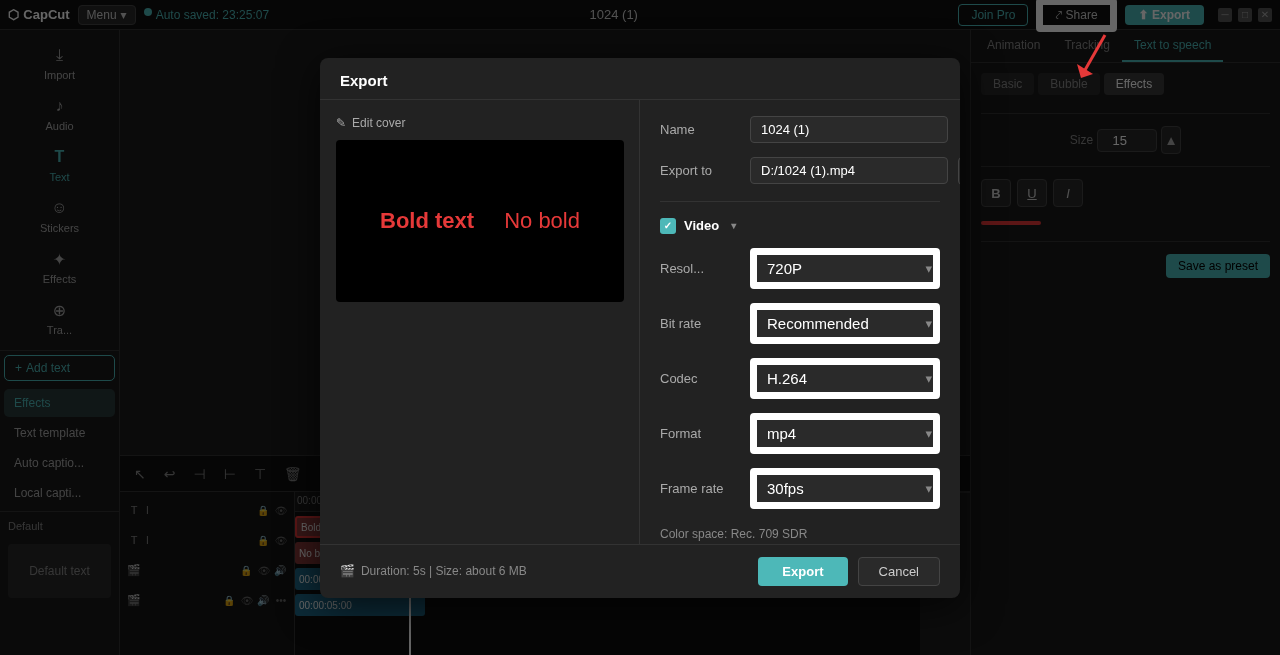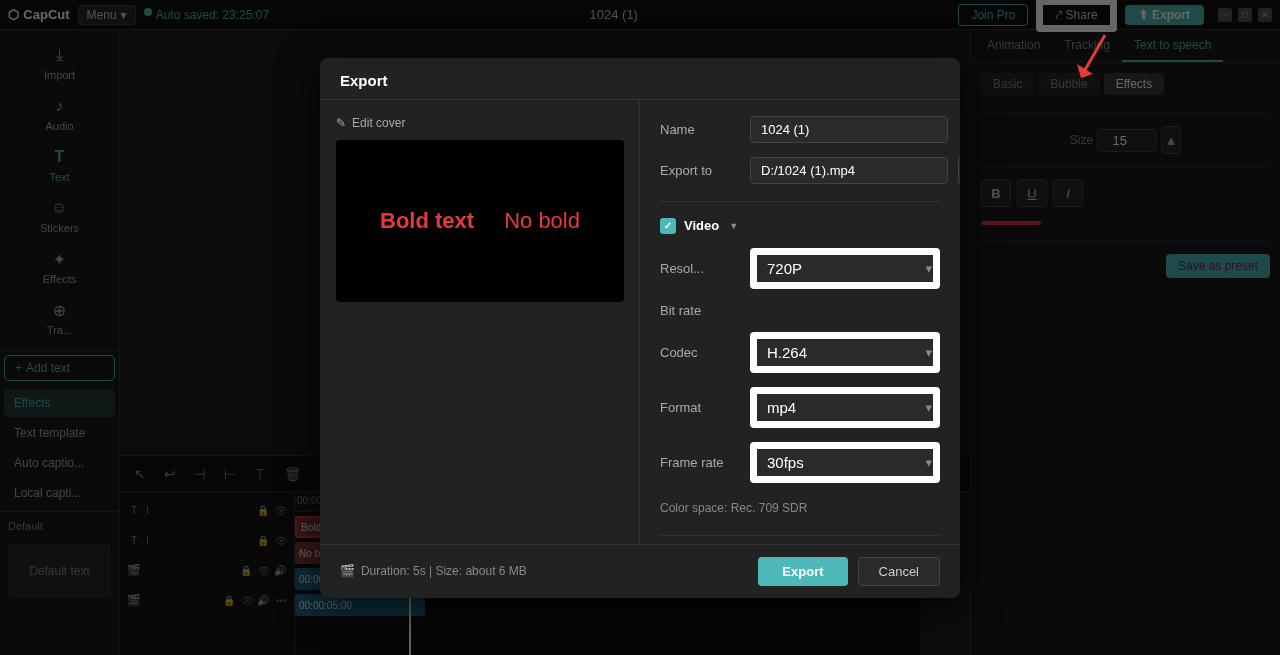--- a/index.html
+++ b/index.html
@@ -287,21 +287,21 @@
     .color-bar {
       width: 60px;
       height: 4px;
       background: #e63939;
       border-radius: 2px;
       margin-top: 2px;
     }
     .save-preset-btn {
       background: #4db8b8;
       border: none;
-      color: #701a75;
+      color: #000000;
       border-radius: 4px;
       padding: 5px 12px;
       font-size: 12px;
       cursor: pointer;
       align-self: flex-end;
     }
     .right-divider {
       border: none;
       border-top: 1px solid #333;
       margin: 4px 0;
@@ -929,20 +929,27 @@
             <select>
               <option>720P</option>
               <option>1080P</option>
               <option>4K</option>
             </select>
           </div>
         </div>
 
         <div class="setting-row">
           <span class="setting-label">Bit rate</span>
+          <div class="setting-select-wrapper">
+            <select>
+              <option>Recommended</option>
+              <option>Low</option>
+              <option>High</option>
+            </select>
+          </div>
         </div>
 
         <div class="setting-row">
           <span class="setting-label">Codec</span>
           <div class="setting-select-wrapper">
             <select>
               <option>H.264</option>
               <option>H.265</option>
             </select>
           </div>

